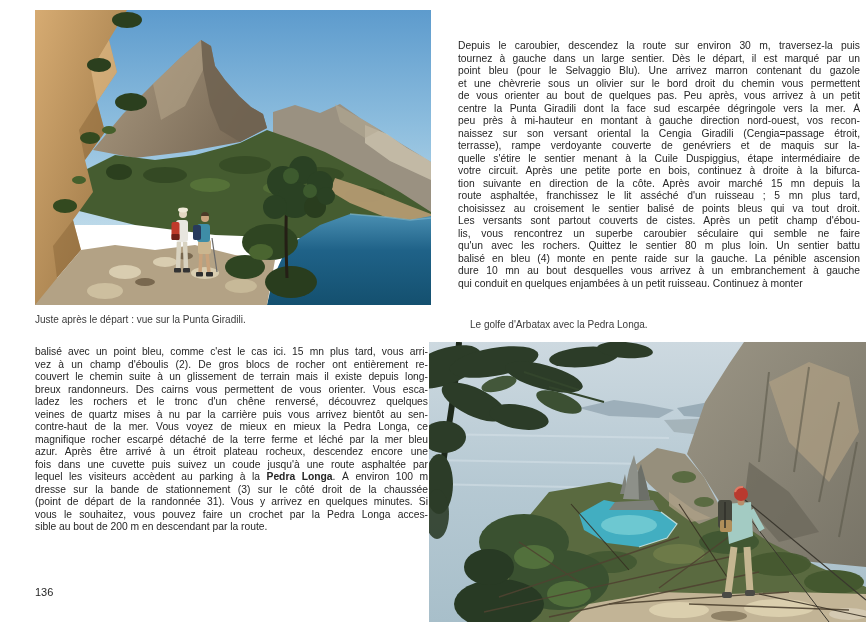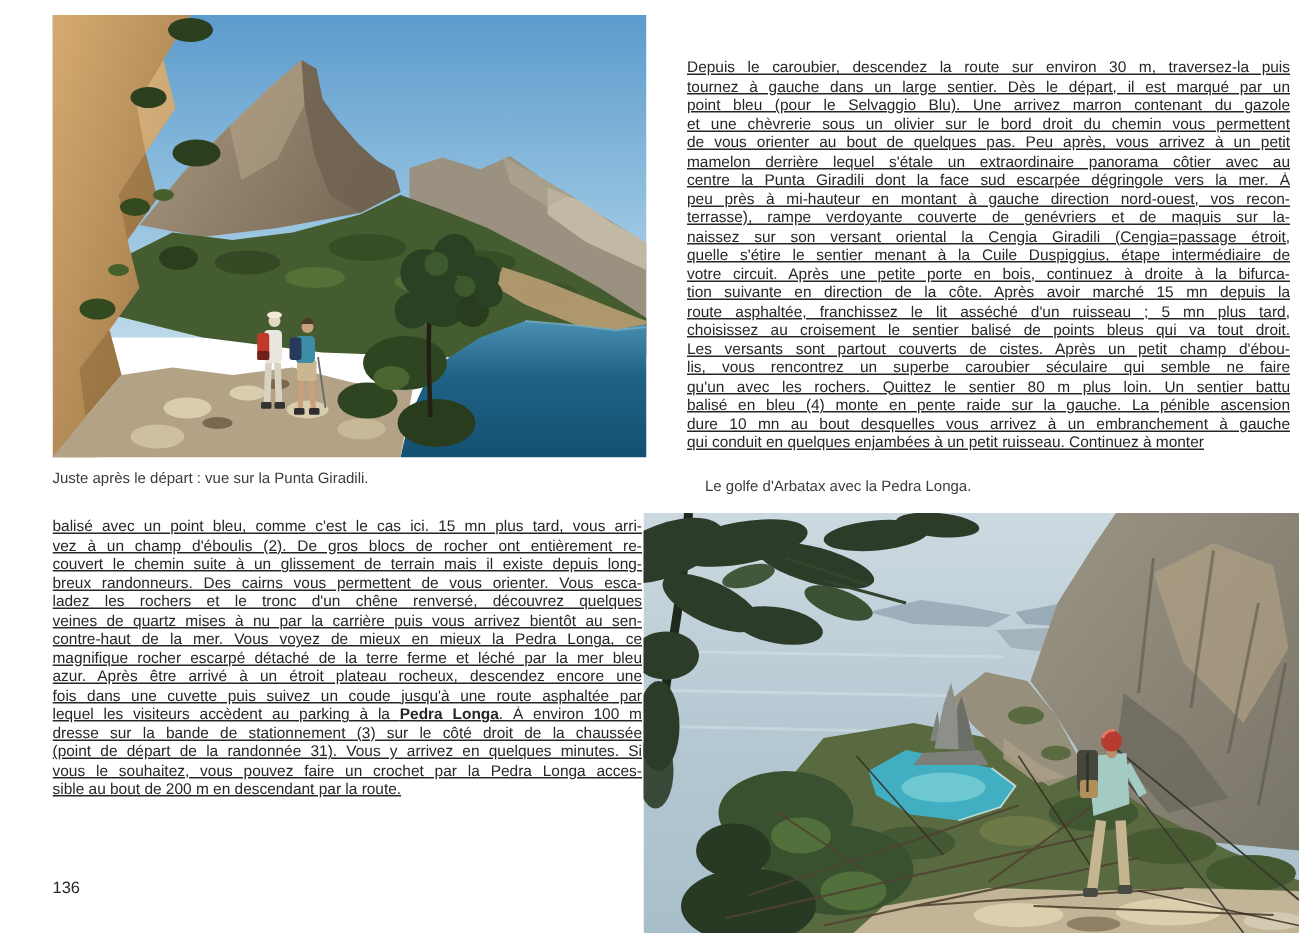--- a/index.html
+++ b/index.html
@@ -18,21 +18,21 @@
   }
   #left-caption{left:35px;top:314px;width:396px}
   #right-caption{left:470px;top:319px;width:390px}
   .bodycol{
     position:absolute;font-size:10.3px;line-height:12.5px;color:#262626;
   }
   #left-body{left:35px;top:346px;width:393px}
   #right-body{left:458px;top:40px;width:402px}
   .jline{
     text-align:justify;text-align-last:justify;
-    height:12.5px;overflow:hidden;white-space:normal;text-decoration:underline;
+    height:12.5px;overflow:hidden;white-space:normal;
   }
   .bodycol .jline:last-child{text-align-last:left}
   #page-number{
     position:absolute;left:35px;top:586px;font-size:11px;color:#262626;
   }
 </style>
 </head>
 <body>
 
 <svg id="left-photo" class="photo" viewBox="0 0 396 295" preserveAspectRatio="none" role="img">
@@ -180,25 +180,24 @@
   </div>
 
 <div id="page-number">136</div>
 
 <div id="right-body" class="bodycol">
     <div class="jline">Depuis le caroubier, descendez la route sur environ 30 m, traversez-la puis</div>
     <div class="jline">tournez à gauche dans un large sentier. Dès le départ, il est marqué par un</div>
     <div class="jline">point bleu (pour le Selvaggio Blu). Une arrivez marron contenant du gazole</div>
     <div class="jline">et une chèvrerie sous un olivier sur le bord droit du chemin vous permettent</div>
     <div class="jline">de vous orienter au bout de quelques pas. Peu après, vous arrivez à un petit</div>
-    <div class="jline">mamelon derrière lequel s'étale un extraordinaire panorama côtier avec au</div>
     <div class="jline">centre la Punta Giradili dont la face sud escarpée dégringole vers la mer. À</div>
     <div class="jline">peu près à mi-hauteur en montant à gauche direction nord-ouest, vos recon-</div>
+    <div class="jline">naissez sur son versant oriental la Cengia Giradili (Cengia=passage étroit,</div>
     <div class="jline">terrasse), rampe verdoyante couverte de genévriers et de maquis sur la-</div>
-    <div class="jline">naissez sur son versant oriental la Cengia Giradili (Cengia=passage étroit,</div>
     <div class="jline">quelle s'étire le sentier menant à la Cuile Duspiggius, étape intermédiaire de</div>
     <div class="jline">votre circuit. Après une petite porte en bois, continuez à droite à la bifurca-</div>
     <div class="jline">tion suivante en direction de la côte. Après avoir marché 15 mn depuis la</div>
     <div class="jline">route asphaltée, franchissez le lit asséché d'un ruisseau ; 5 mn plus tard,</div>
     <div class="jline">choisissez au croisement le sentier balisé de points bleus qui va tout droit.</div>
     <div class="jline">Les versants sont partout couverts de cistes. Après un petit champ d'ébou-</div>
     <div class="jline">lis, vous rencontrez un superbe caroubier séculaire qui semble ne faire</div>
     <div class="jline">qu'un avec les rochers. Quittez le sentier 80 m plus loin. Un sentier battu</div>
     <div class="jline">balisé en bleu (4) monte en pente raide sur la gauche. La pénible ascension</div>
     <div class="jline">dure 10 mn au bout desquelles vous arrivez à un embranchement à gauche</div>

